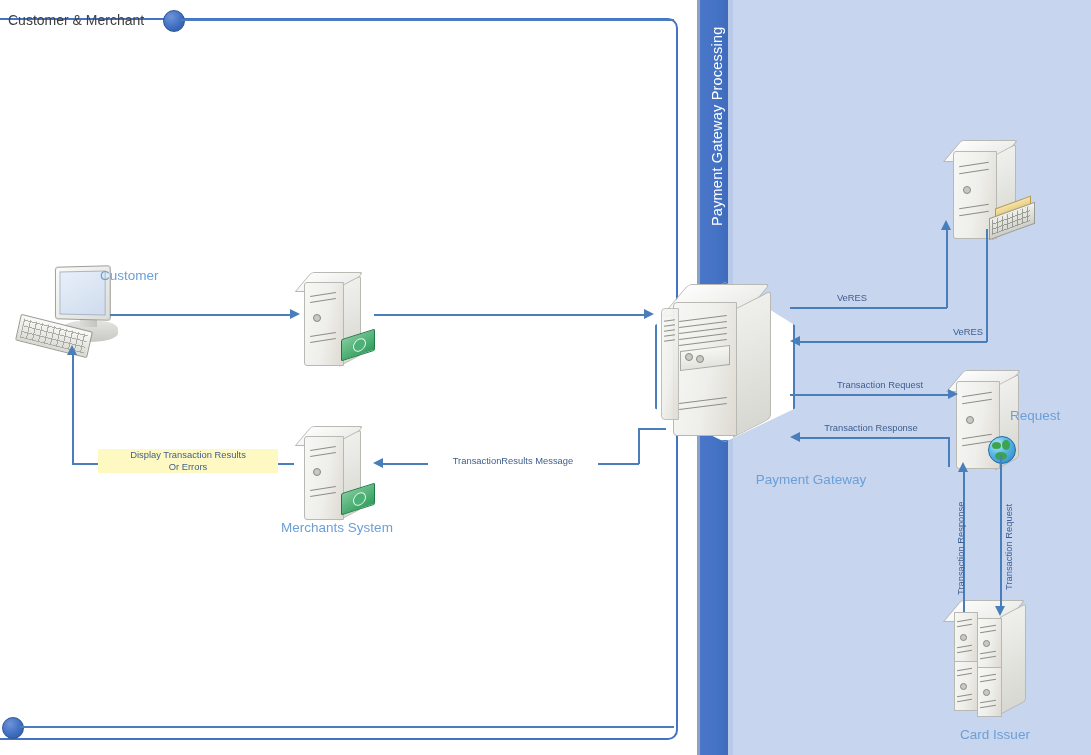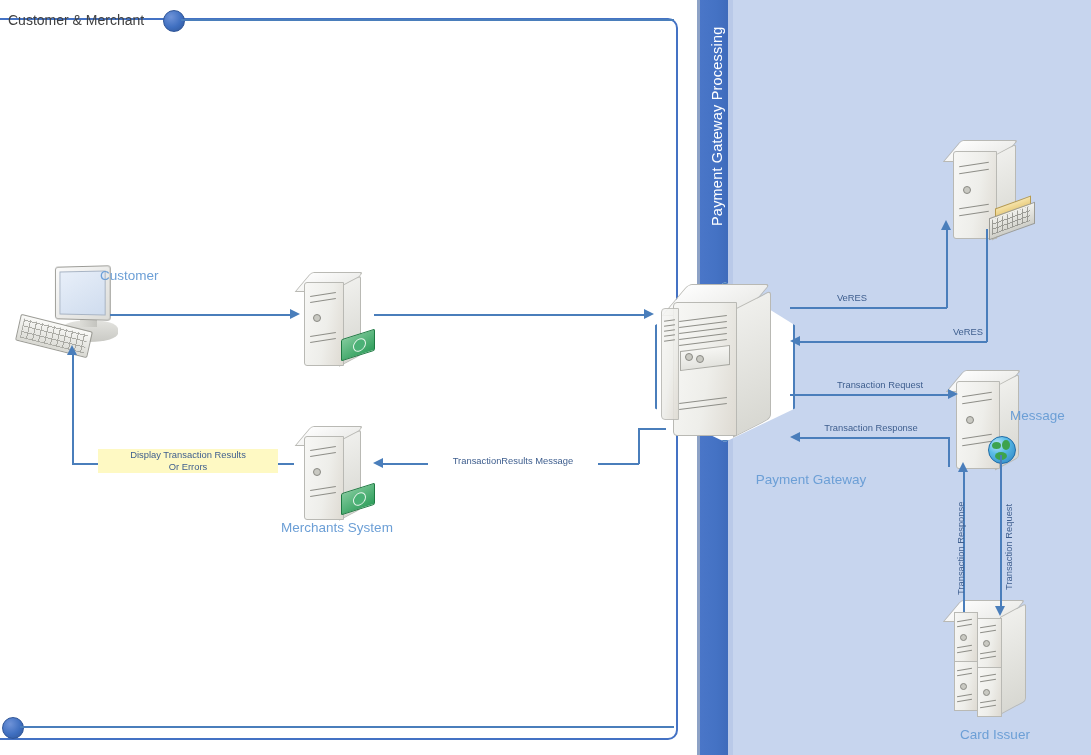--- a/index.html
+++ b/index.html
@@ -210,21 +210,21 @@
     <div class="vent" style="left:14px;top:31px;width:30px;transform:rotate(-9deg);"></div>
     <div class="led" style="left:18px;top:46px;width:6px;height:6px;"></div>
     <div class="vent" style="left:14px;top:66px;width:30px;transform:rotate(-9deg);"></div>
     <div class="vent" style="left:14px;top:73px;width:30px;transform:rotate(-9deg);"></div>
     <div class="globe" style="left:40px;top:66px;width:26px;height:26px;">
       <i style="left:3px;top:5px;width:9px;height:7px;"></i>
       <i style="left:13px;top:3px;width:8px;height:10px;"></i>
       <i style="left:6px;top:15px;width:12px;height:8px;"></i>
     </div>
   </div>
-  <div class="cap" style="left:1010px;top:406px;">Message</div>
+  <div class="cap" style="left:1010px;top:406px;">Request</div>
 
   <div class="srv" style="left:942px;top:600px;width:110px;height:115px;">
     <div class="top" style="left:10px;top:0;width:62px;height:20px;
          transform:skewX(-40deg);border-radius:3px 3px 0 0;"></div>
     <div class="side" style="left:58px;top:10px;width:24px;height:96px;
          transform:skewY(-28deg);border-radius:0 3px 3px 0;"></div>
 
     <div class="face" style="left:12px;top:12px;width:22px;height:48px;"></div>
     <div class="face" style="left:35px;top:18px;width:23px;height:48px;"></div>
     <div class="face" style="left:12px;top:61px;width:22px;height:48px;"></div>

